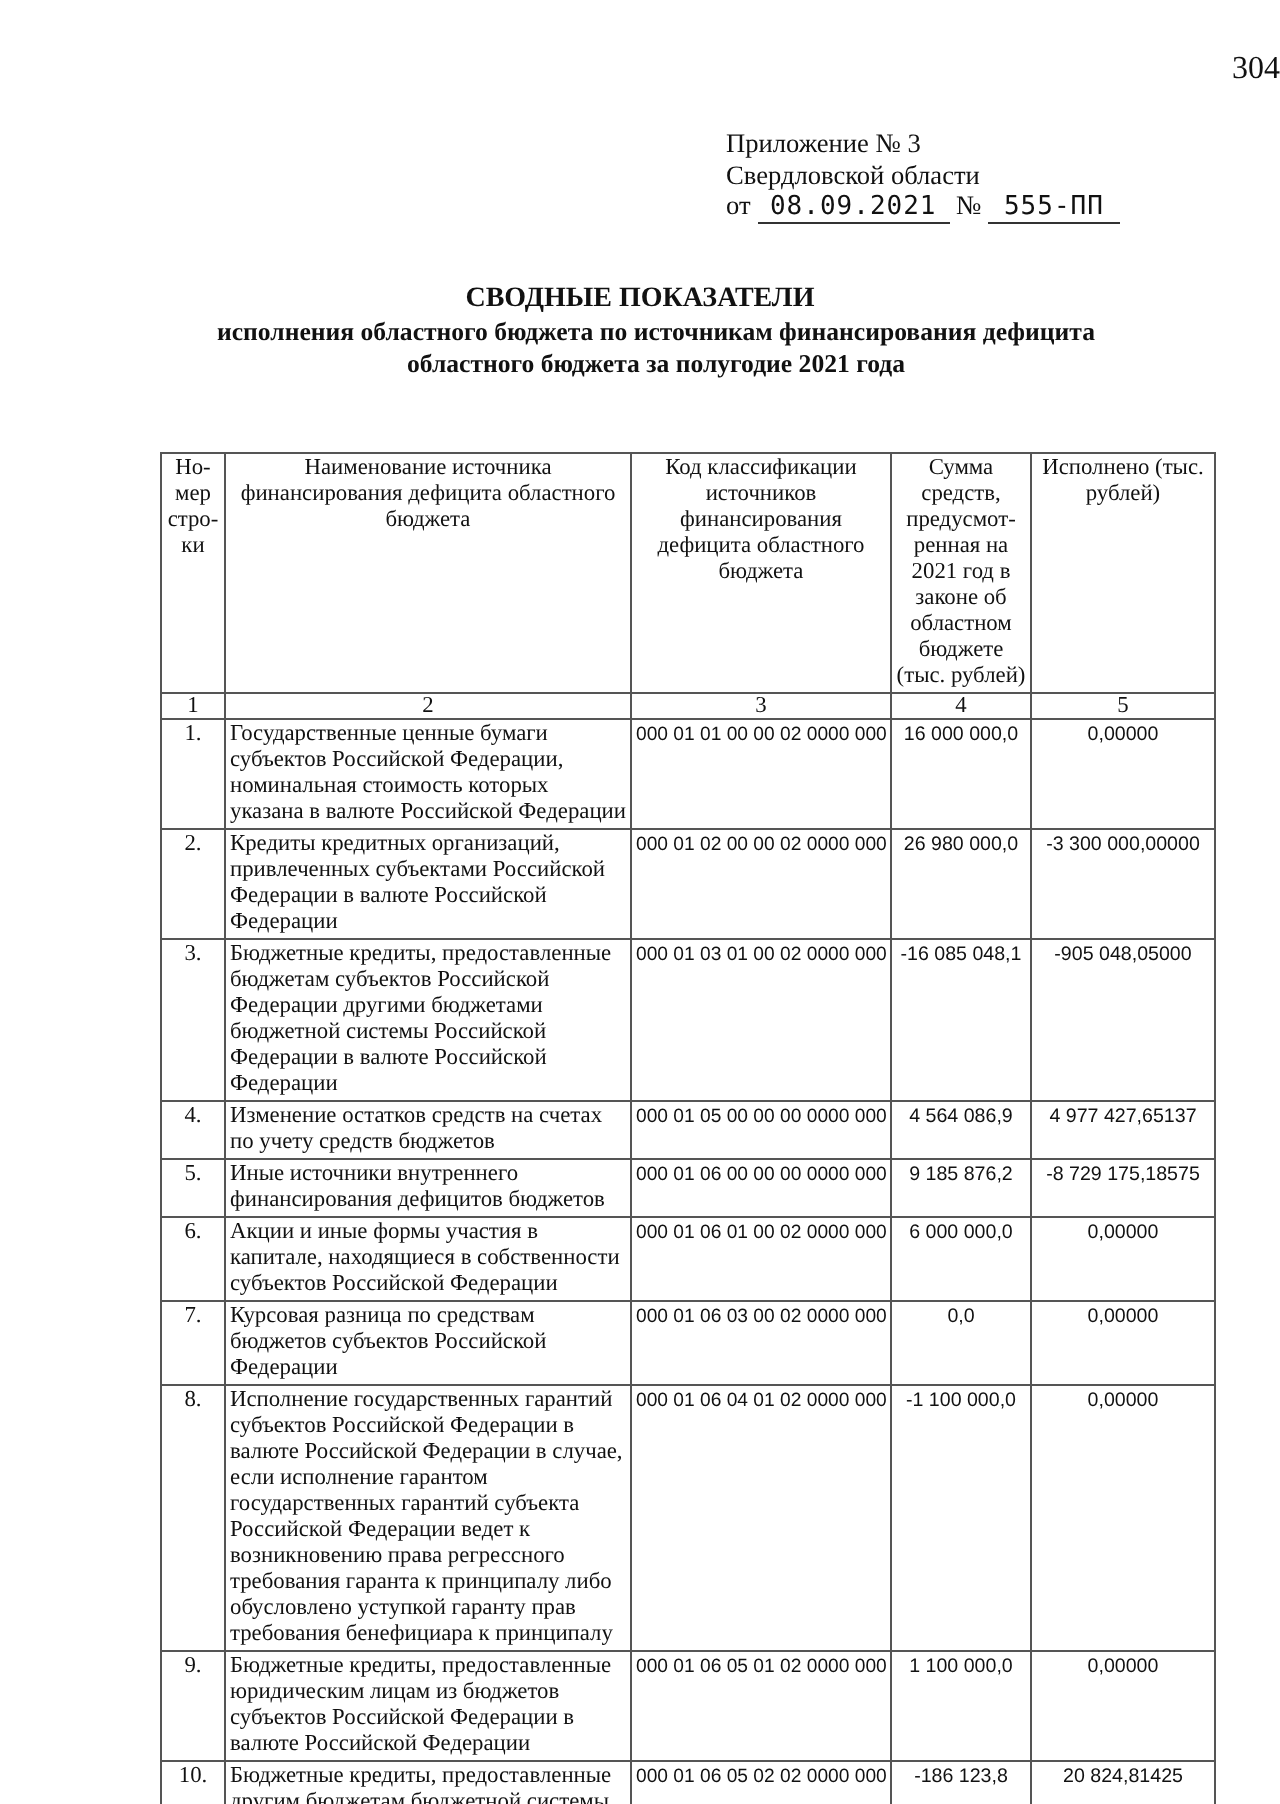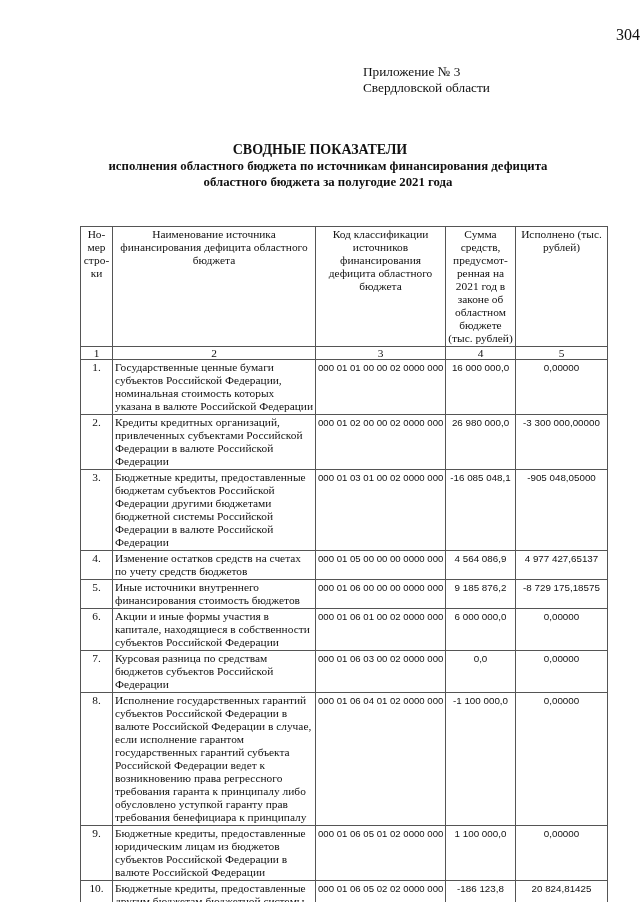--- a/index.html
+++ b/index.html
@@ -59,20 +59,26 @@
   }
 </style>
 </head>
 <body>
 
 <div class="page-number">304</div>
 
 <div class="appendix">
   <span class="line">Приложение № 3</span>
   <span class="line">Свердловской области</span>
+  <span class="line">
+    <span>от</span>
+    <span class="filled date">08.09.2021</span>
+    <span>№</span>
+    <span class="filled num">555-ПП</span>
+  </span>
 </div>
 
 <div class="title">
   <div class="t1">СВОДНЫЕ ПОКАЗАТЕЛИ</div>
   <div class="t2">исполнения областного бюджета по источникам финансирования дефицита</div>
   <div class="t2">областного бюджета за полугодие 2021 года</div>
 </div>
 
 <table class="report">
   <colgroup>
@@ -122,21 +128,21 @@
     </tr>
     <tr>
       <td class="num-cell">4.</td>
       <td class="name">Изменение остатков средств на счетах по учету средств бюджетов</td>
       <td class="code">000 01 05 00 00 00 0000 000</td>
       <td class="plan">4 564 086,9</td>
       <td class="done">4 977 427,65137</td>
     </tr>
     <tr>
       <td class="num-cell">5.</td>
-      <td class="name">Иные источники внутреннего финансирования стоимость бюджетов</td>
+      <td class="name">Иные источники внутреннего финансирования дефицитов бюджетов</td>
       <td class="code">000 01 06 00 00 00 0000 000</td>
       <td class="plan">9 185 876,2</td>
       <td class="done">-8 729 175,18575</td>
     </tr>
     <tr>
       <td class="num-cell">6.</td>
       <td class="name">Акции и иные формы участия в капитале, находящиеся в собственности субъектов Российской Федерации</td>
       <td class="code">000 01 06 01 00 02 0000 000</td>
       <td class="plan">6 000 000,0</td>
       <td class="done">0,00000</td>

